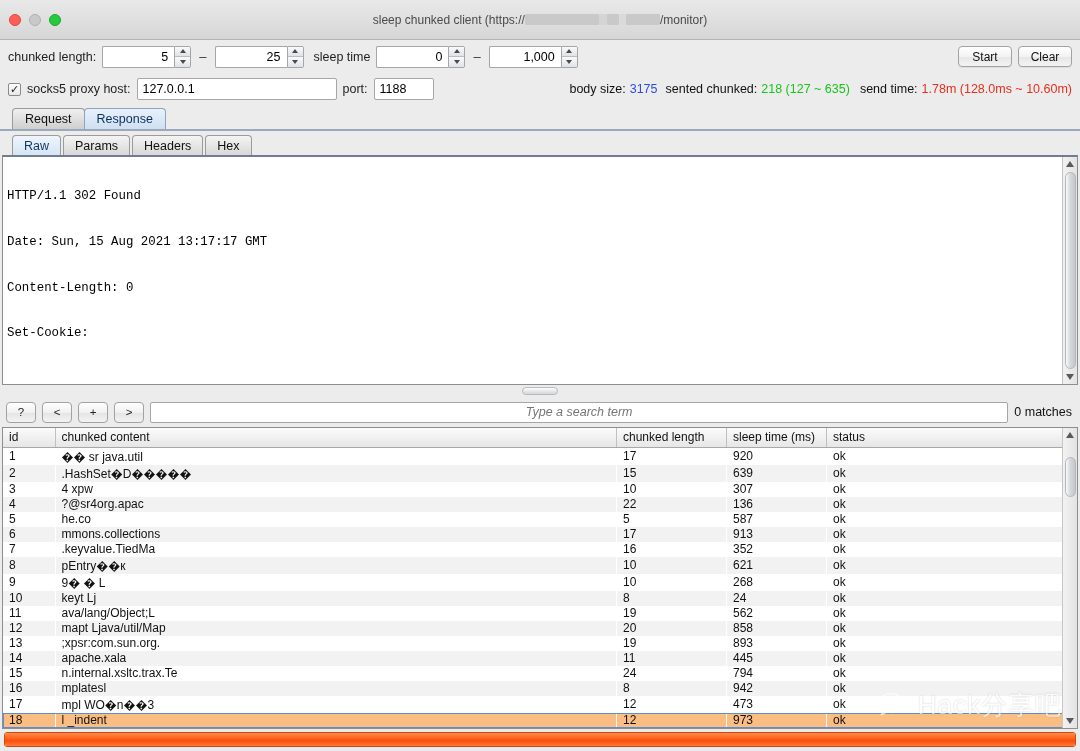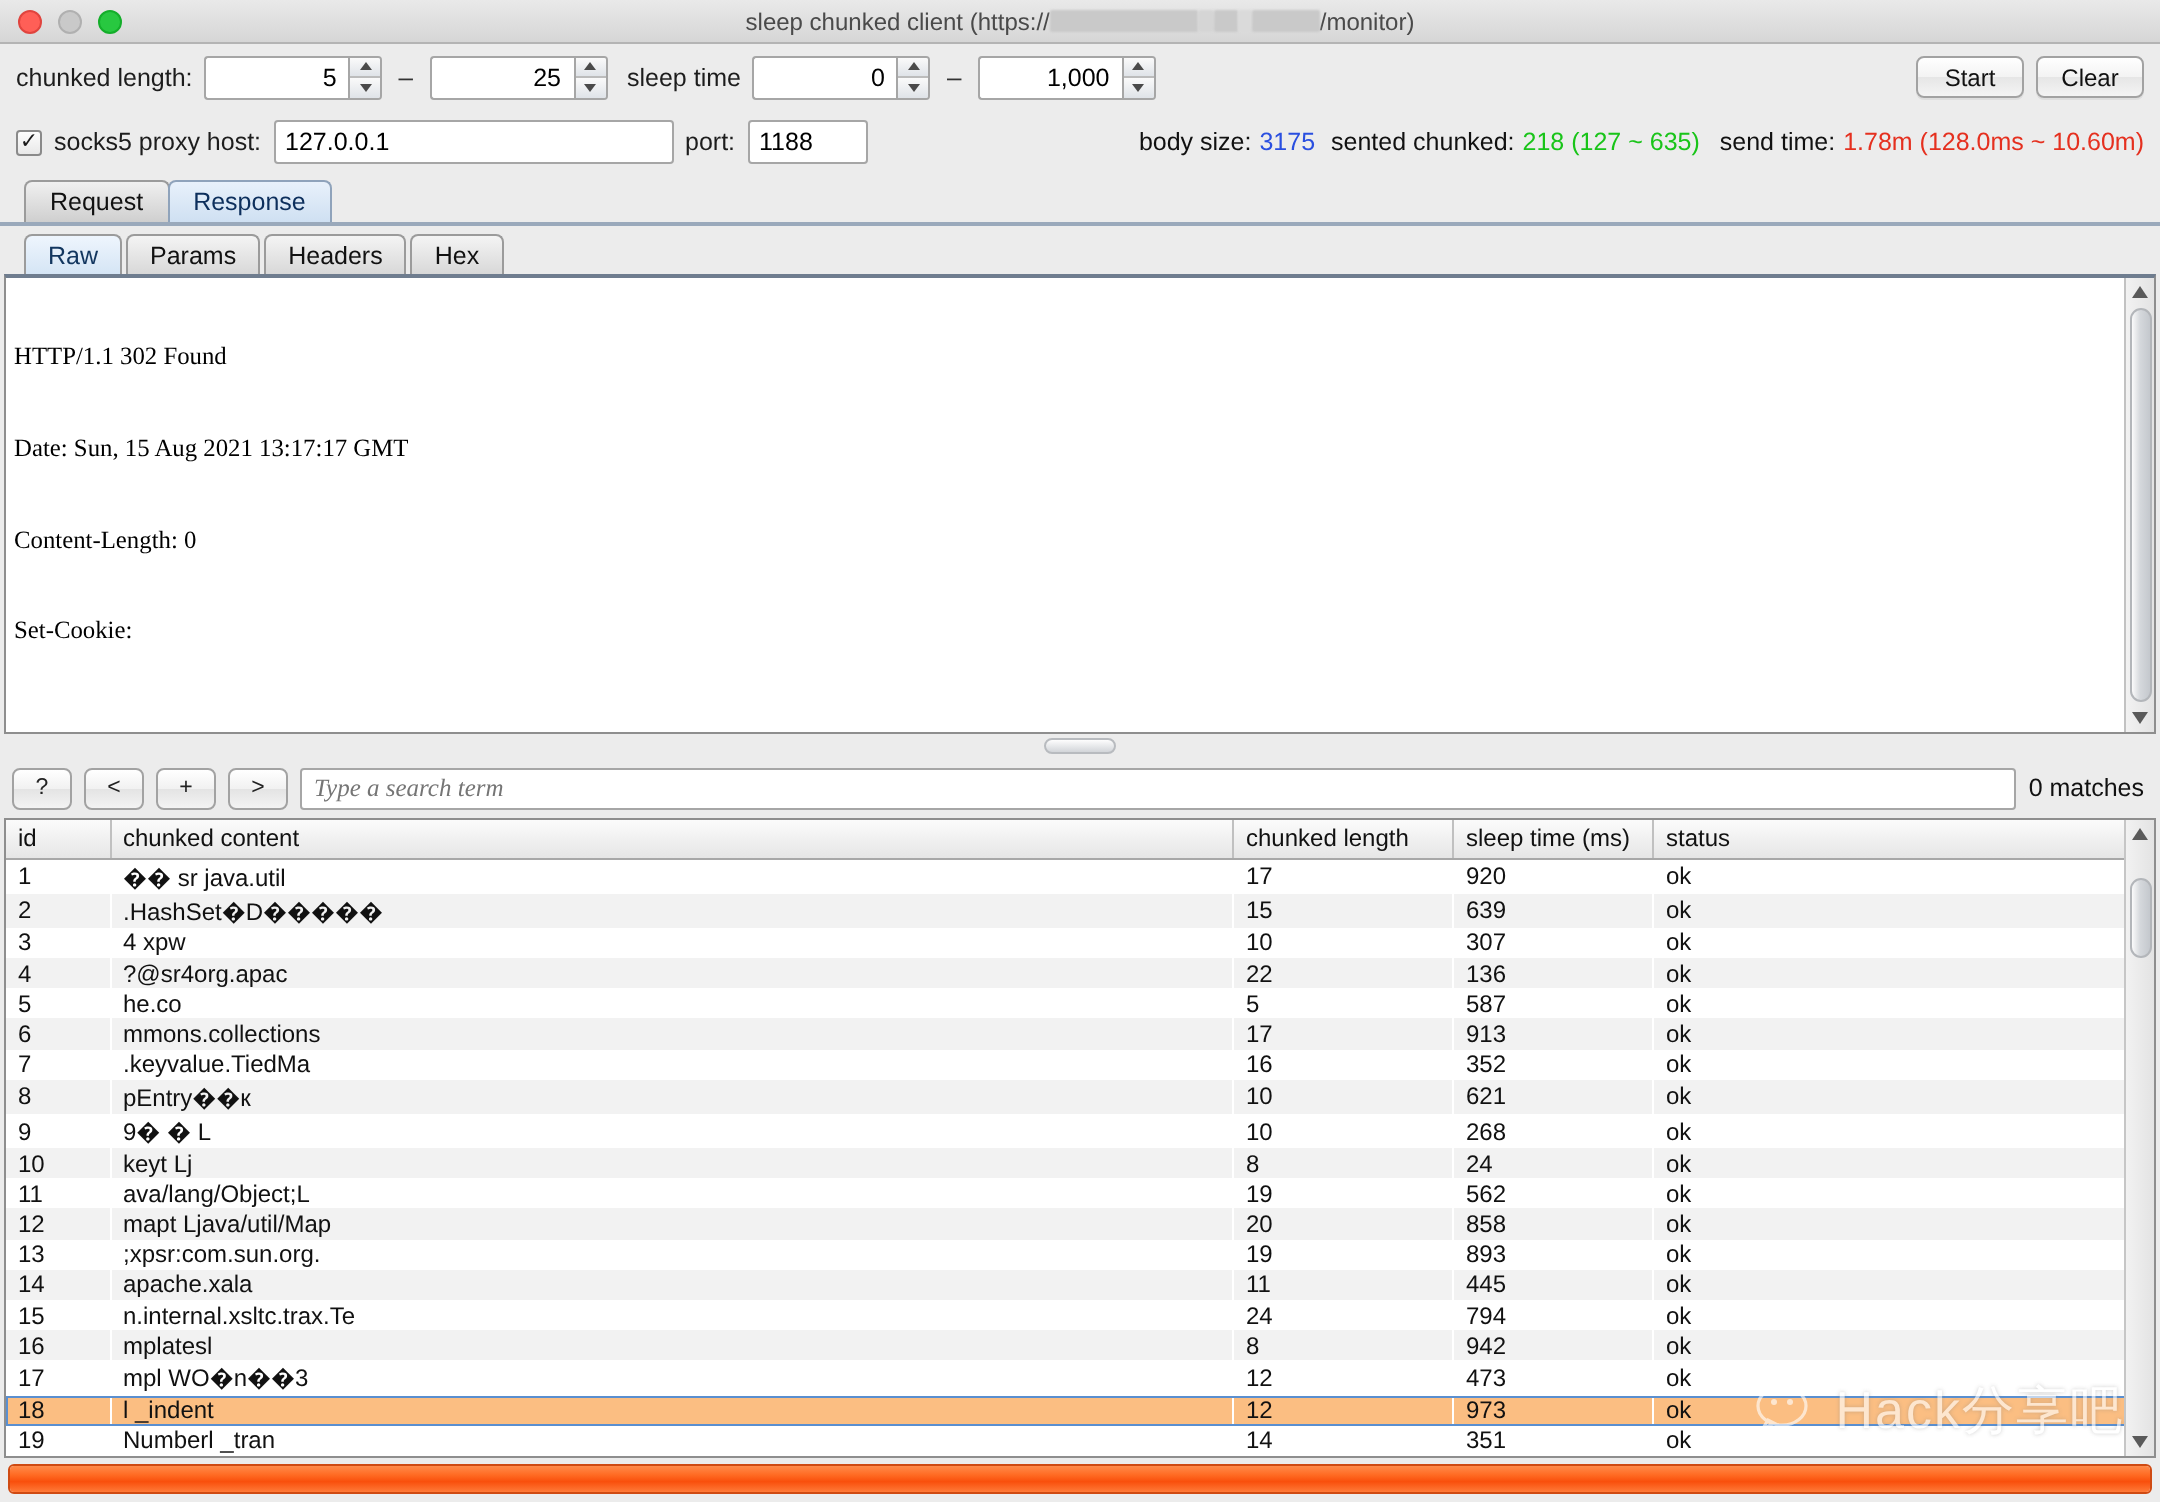--- a/index.html
+++ b/index.html
@@ -13,21 +13,21 @@
   #app {
     position: relative;
     width: 1080px; height: 751px;
     background: #ececec;
     display: flex;
     flex-direction: column;
   }
 
   
   .titlebar {
-    height: 22px;
+    height: 40px;
     background: linear-gradient(to bottom, #e9e9e9 0%, #d6d6d6 100%);
     border-bottom: 1px solid #b4b4b4;
     display: flex;
     align-items: center;
     position: relative;
     flex: 0 0 auto;
   }
   .traffic {
     display: flex;
     gap: 8px;
@@ -235,21 +235,21 @@
     border: 1px solid #8e8e8e;
     border-top: 2px solid #6f7d8f;
     background: #fff;
     display: flex;
     position: relative;
   }
   .textpanel {
     flex: 1 1 auto;
     overflow: hidden;
     padding: 2px 0 0 4px;
-    font-family: Liberation Serif, serif;
+    font-family: Liberation Mono, monospace;
     font-size: 12.4px;
     line-height: 15.2px;
     color: #000;
     white-space: pre;
   }
   .textpanel .line { height: 15.2px; }
   
   .vscroll {
     width: 15px;
     background: linear-gradient(to right,#f2f2f2,#e3e3e3);
@@ -310,23 +310,24 @@
   }
   .search-input {
     flex: 1 1 auto;
     height: 21px;
     border: 1px solid #a6a6a6;
     background: #fff;
     padding: 0 6px;
     font-size: 12.5px;
     font-style: italic;
     color: #9a9a9a;
-    font-family: Liberation Serif, serif;
+    font-family: Liberation Sans, sans-serif;
     border-radius: 2px;
     outline: none;
+    text-align: center;
   }
   .matches { font-size: 12.5px; color: #111; white-space: nowrap; padding-right: 2px; }
 
   
   .table-wrap {
     flex: 1 1 auto;
     margin: 0 2px;
     border: 1px solid #8e8e8e;
     background: #fff;
     display: flex;

